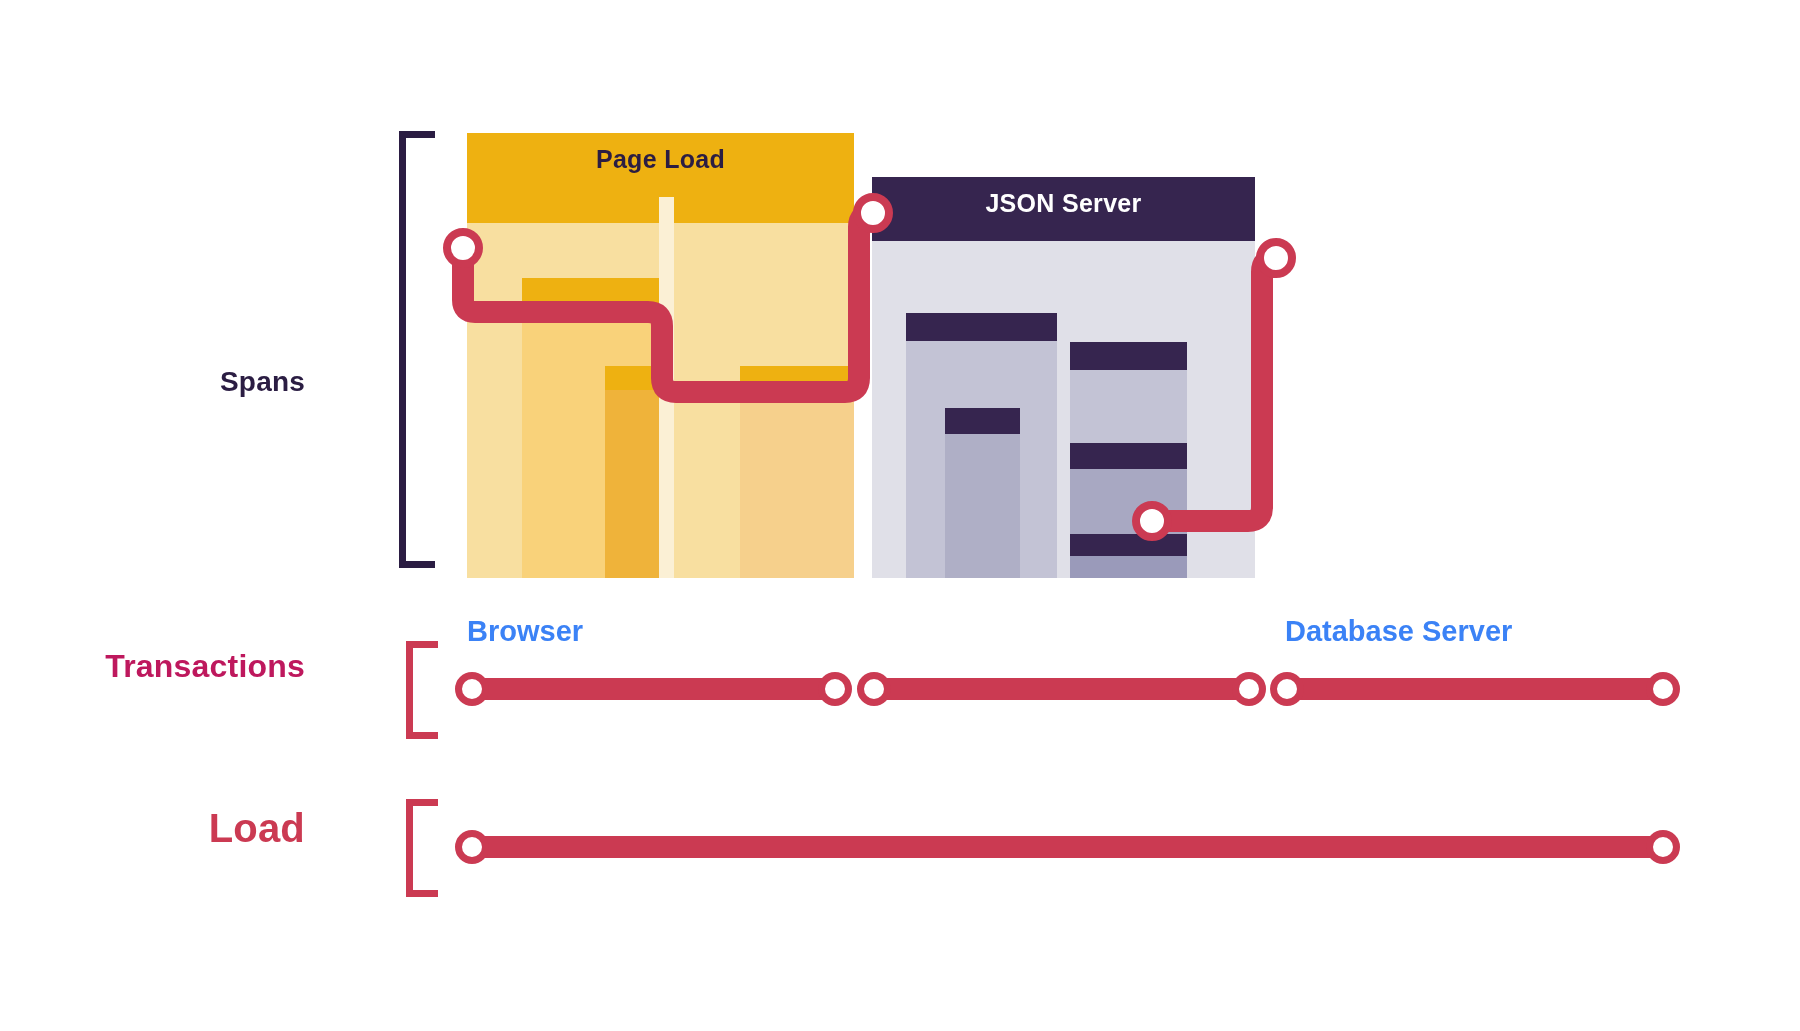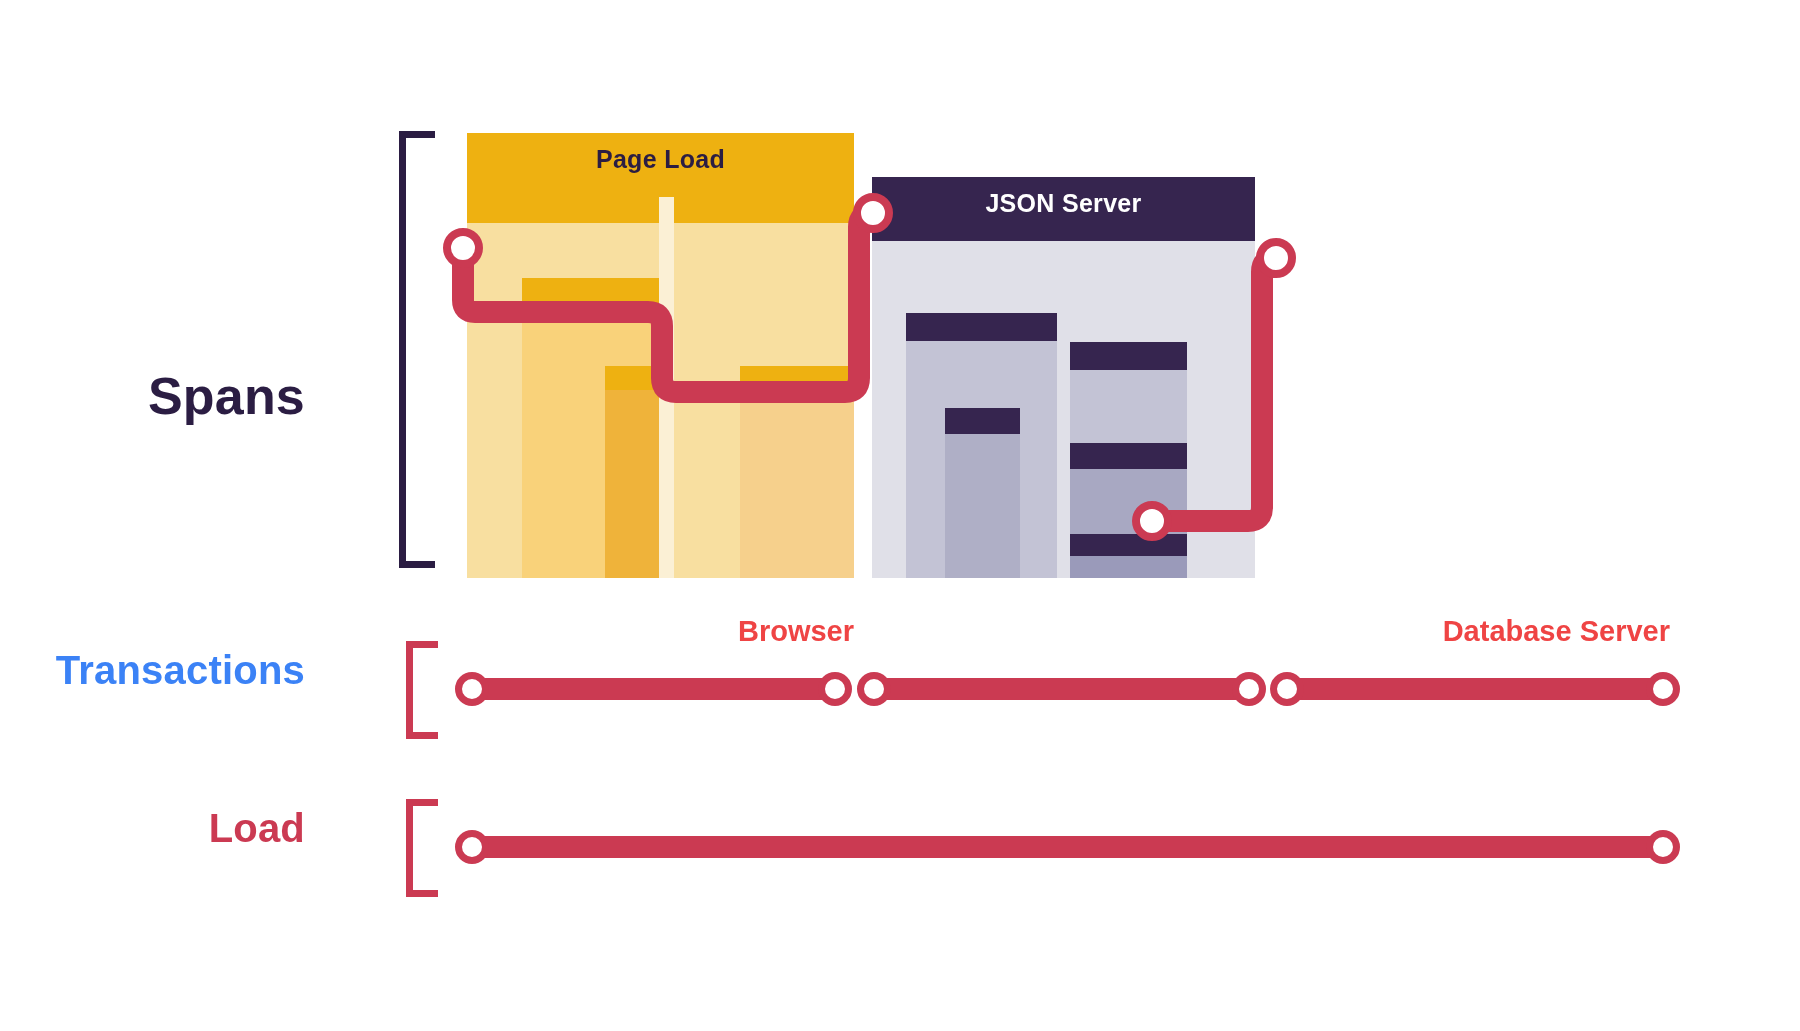--- a/index.html
+++ b/index.html
@@ -13,22 +13,22 @@
   .stage{position:absolute;inset:0;}
 
   
   .row-label{
     position:absolute;
     font-weight:bold;
     letter-spacing:0.2px;
     white-space:nowrap;
     text-align:right;
   }
-  #lbl-spans{ right:1495px; top:366px; font-size:52px; color:#2B1D43; }
-  #lbl-transactions{ right:1495px; top:648px; font-size:40px; color:#3b82f6; }
+  #lbl-spans{ right:1495px; top:366px; font-size:28px; color:#2B1D43; }
+  #lbl-transactions{ right:1495px; top:648px; font-size:32px; color:#be185d; }
   #lbl-trace{ right:1495px; top:806px; font-size:40px; color:#CB3A52; }
 
   
   .bracket{position:absolute;box-sizing:border-box;}
   .bracket.dark{ border:7px solid #2B1D43; border-right:0; }
   .bracket.red { border:7px solid #CB3A52; border-right:0; }
   #bracket-spans{ left:399px; top:131px; width:36px; height:437px; }
   #bracket-transactions{ left:406px; top:641px; width:32px; height:98px; }
   #bracket-trace{ left:406px; top:799px; width:32px; height:98px; }
 
@@ -55,22 +55,22 @@
   #svc-backend .svc-title{ background:#36254F; color:#ffffff; }
   #svc-backend .svc-body{ background:#E0E0E8; top:58px; bottom:0; }
 
   
   #svc-database{ left:1285px; top:233px; width:385px; height:345px; }
   #svc-database .svc-title{ background:#A963AB; color:#ffffff; }
   #svc-database .svc-body{ background:#F2E6F2; top:58px; bottom:0; }
 
   
   .svc-caption{
-    position:absolute;text-align:right;
-    font-size:29px;font-weight:bold;color:#ef4444;white-space:nowrap;
+    position:absolute;text-align:left;
+    font-size:29px;font-weight:bold;color:#3b82f6;white-space:nowrap;
   }
   #cap-browser{ left:467px; top:615px; width:387px; }
   #cap-backend{ left:872px; top:615px; width:383px; }
   #cap-database{ left:1285px; top:615px; width:385px; }
 
   
   #span-connector{ position:absolute; left:0; top:0; width:1800px; height:1031px;
                    pointer-events:none; }
 
   

